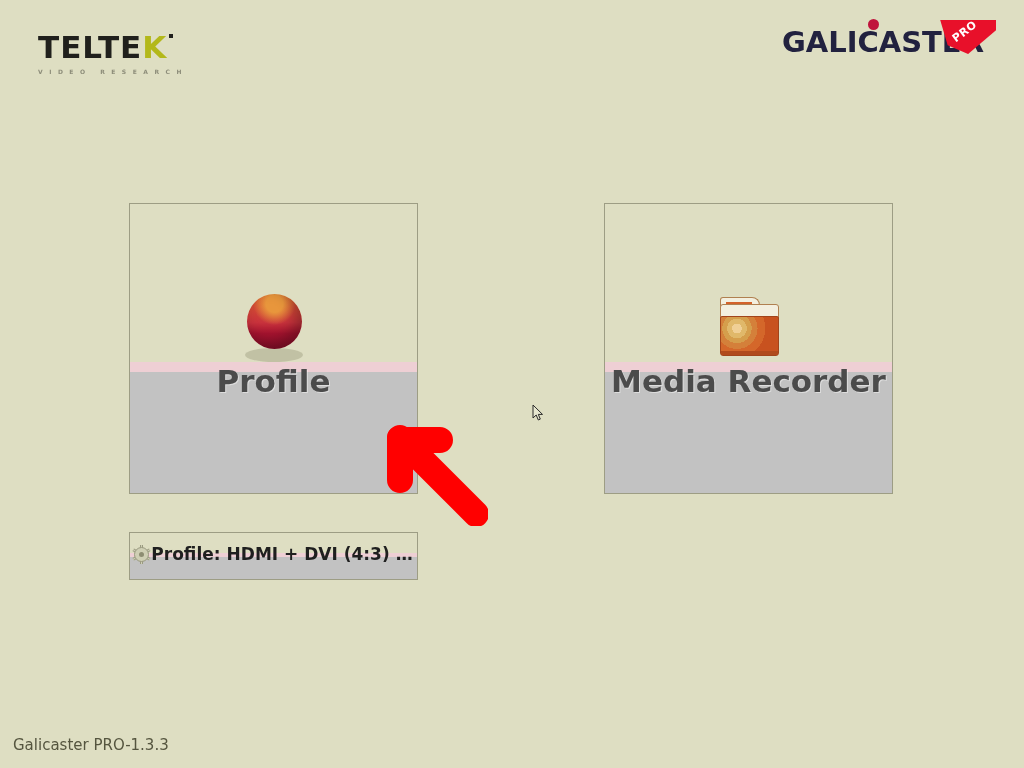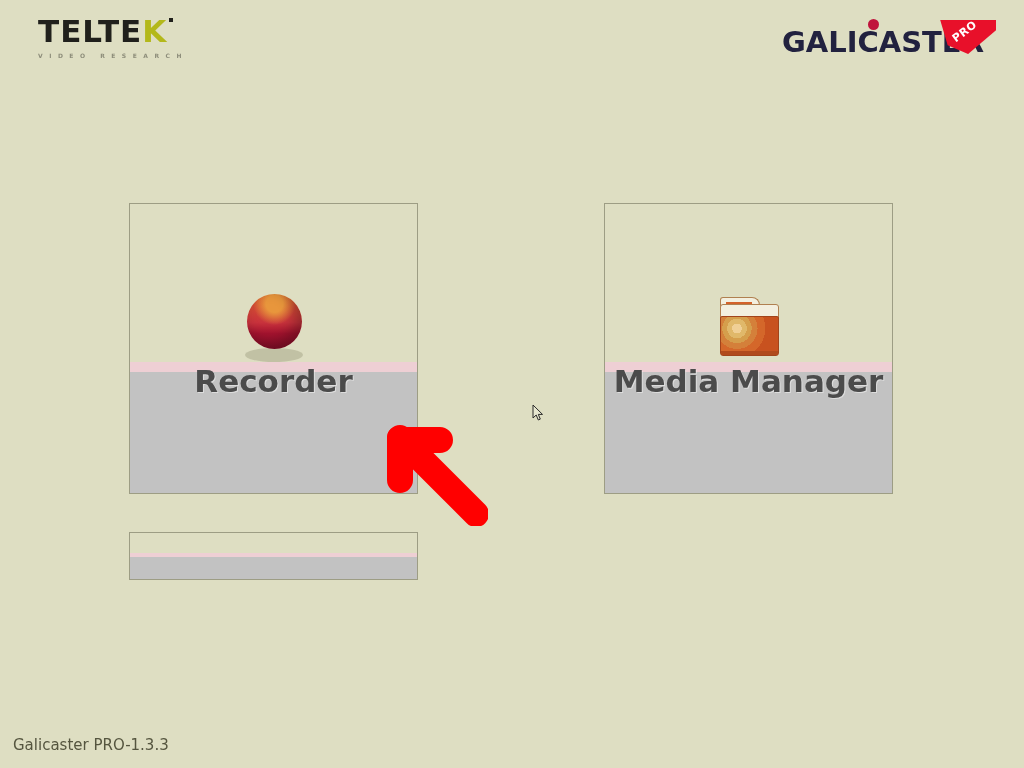--- a/index.html
+++ b/index.html
@@ -12,21 +12,21 @@
     background: #dedec2;
     font-family: "DejaVu Sans", sans-serif;
     overflow: hidden;
     position: relative;
   }
 
   
   #teltek-logo {
     position: absolute;
     left: 38px;
-    top: 16px;
+    top: 32px;
     width: 200px;
     height: 46px;
   }
   #teltek-wordmark {
     font-family: "DejaVu Sans", sans-serif;
     font-size: 31px;
     font-weight: 700;
     letter-spacing: 1px;
     color: #20201c;
     line-height: 1;
@@ -368,36 +368,45 @@
 
 <div class="app-panel" id="panel-recorder">
   <div class="panel-icon">
     <span class="sphere-icon">
       <span class="shadow"></span>
       <span class="ball"></span>
     </span>
   </div>
   <div class="panel-lower"></div>
 </div>
-<div class="panel-label" style="left:129px; width:289px;">Recorder</div>
+<div class="panel-label" style="left:129px; width:289px;">Profile</div>
 
 <div class="app-panel" id="panel-media-manager">
   <div class="panel-icon">
     <span class="folder-icon">
       <span class="tab"></span>
       <span class="back"></span>
       <span class="front"></span>
     </span>
   </div>
   <div class="panel-lower"></div>
 </div>
-<div class="panel-label" style="left:604px; width:289px;">Media Manager</div>
+<div class="panel-label" style="left:604px; width:289px;">Media Recorder</div>
 
 <div id="profile-button">
   <div class="btn-lower"></div>
+  <div class="btn-content">
+    <span class="gear-icon">
+      <span class="tooth"></span>
+      <span class="tooth t2"></span>
+      <span class="tooth t3"></span>
+      <span class="cog"></span>
+    </span>
+    <span id="profile-label">Profile: HDMI + DVI (4:3) …</span>
+  </div>
 </div>
 
 <svg id="annotation-arrow" viewBox="0 0 110 108">
   <g fill="none" stroke="#ff0000" stroke-width="26" stroke-linecap="round" stroke-linejoin="round">
     <line x1="98" y1="96" x2="22" y2="20"></line>
   </g>
   <path d="M 9 62 L 9 19 A 10 10 0 0 1 19 9 L 62 9 A 13 13 0 0 1 62 35 L 35 35 L 35 62 A 13 13 0 0 1 9 62 Z" fill="#ff0000"></path>
 </svg>
 
 <svg id="mouse-cursor" viewBox="0 0 12 18">

